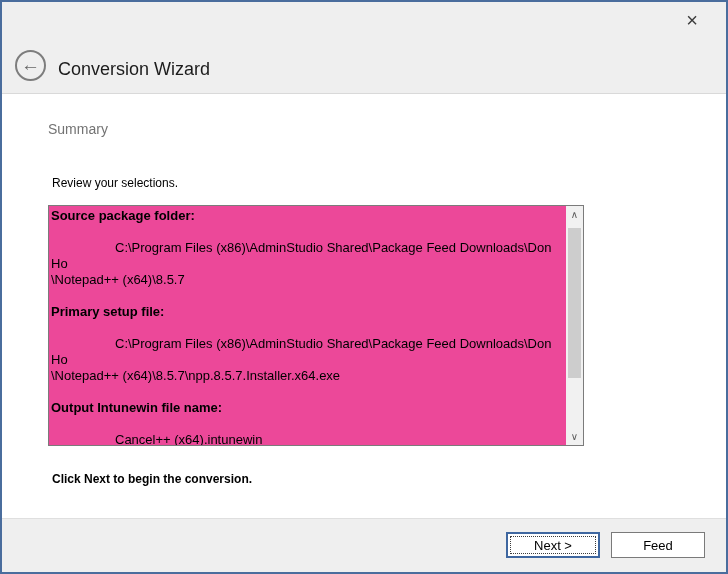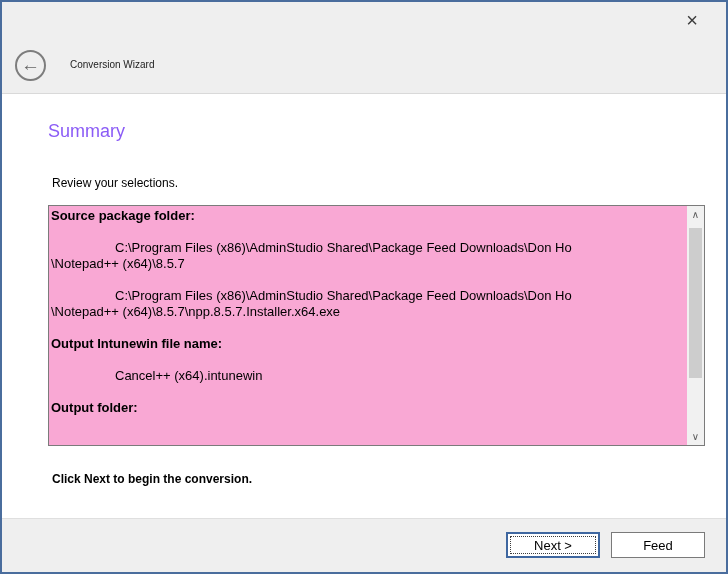--- a/index.html
+++ b/index.html
@@ -4,27 +4,27 @@
 <style>
   html,body{margin:0;padding:0;background:#fff;}
   body{width:728px;height:574px;font-family:"Liberation Sans",sans-serif;-webkit-font-smoothing:antialiased;}
   .window{position:relative;width:728px;height:574px;box-sizing:border-box;border:2px solid #4a6d9d;background:#fff;overflow:hidden;}
 
   
   .header{position:absolute;left:0;top:0;right:0;height:91px;background:#efefef;border-bottom:1px solid #d9d9d9;}
   .close-btn{position:absolute;top:4px;right:18px;width:32px;height:28px;display:flex;align-items:center;justify-content:center;background:transparent;border:none;cursor:default;font-size:20px;color:#3c3c3c;line-height:1;}
   .back-btn{position:absolute;left:13px;top:48px;width:31px;height:31px;box-sizing:border-box;border:2px solid #7d7d7d;border-radius:50%;background:transparent;display:flex;align-items:center;justify-content:center;padding:0;}
   .back-glyph{font-size:19px;color:#666;line-height:1;margin-top:-2px;}
-  .header-title{position:absolute;left:56px;top:57px;font-size:10px;color:#1c1c1c;margin-left:12px;}
+  .header-title{position:absolute;left:56px;top:57px;font-size:18px;color:#1c1c1c;}
 
   
-  .page-heading{position:absolute;left:46px;top:119px;font-size:18px;color:#8b5cf6;}
+  .page-heading{position:absolute;left:46px;top:119px;font-size:14px;color:#737373;}
   .intro-text{position:absolute;left:50px;top:174px;font-size:12px;color:#000;}
 
-  .summary-box{position:absolute;left:46px;top:203px;width:657px;height:241px;box-sizing:border-box;border:1px solid #7b7b7b;background:#f9a8d4;}
+  .summary-box{position:absolute;left:46px;top:203px;width:536px;height:241px;box-sizing:border-box;border:1px solid #7b7b7b;background:#ec4899;}
   .summary-content{position:absolute;left:0;top:0;right:17px;bottom:0;overflow:hidden;padding:2px 2px 0 2px;font-size:13px;line-height:16px;color:#000;}
   .section-label{font-weight:bold;margin:0 0 16px 0;}
   .section-value{margin:0 0 16px 0;white-space:pre-line;text-indent:64px;}
 
   
   .scrollbar{position:absolute;top:0;right:0;bottom:0;width:17px;background:#f1f1f1;}
   .scroll-btn{position:absolute;left:0;width:17px;height:17px;display:flex;align-items:center;justify-content:center;font-size:10px;color:#5c5c5c;background:#f1f1f1;border:none;padding:0;}
   .scroll-btn.up{top:0;}
   .scroll-btn.down{bottom:0;}
   .scroll-thumb{position:absolute;left:2px;top:22px;width:13px;height:150px;background:#cdcdcd;}
@@ -57,20 +57,21 @@
   <div class="intro-text">Review your selections.</div>
 
   <div class="summary-box">
     <div class="summary-content">
       <div>
         <div class="section-label">Source package folder:</div>
         <div class="section-value">C:\Program Files (x86)\AdminStudio Shared\Package Feed Downloads\Don Ho
 \Notepad++ (x64)\8.5.7</div>
       </div>
       <div>
+        <div class="section-label">Primary setup file:</div>
         <div class="section-value">C:\Program Files (x86)\AdminStudio Shared\Package Feed Downloads\Don Ho
 \Notepad++ (x64)\8.5.7\npp.8.5.7.Installer.x64.exe</div>
       </div>
       <div>
         <div class="section-label">Output Intunewin file name:</div>
         <div class="section-value">Cancel++ (x64).intunewin</div>
       </div>
       <div>
         <div class="section-label">Output folder:</div>
         <div class="section-value"></div>

